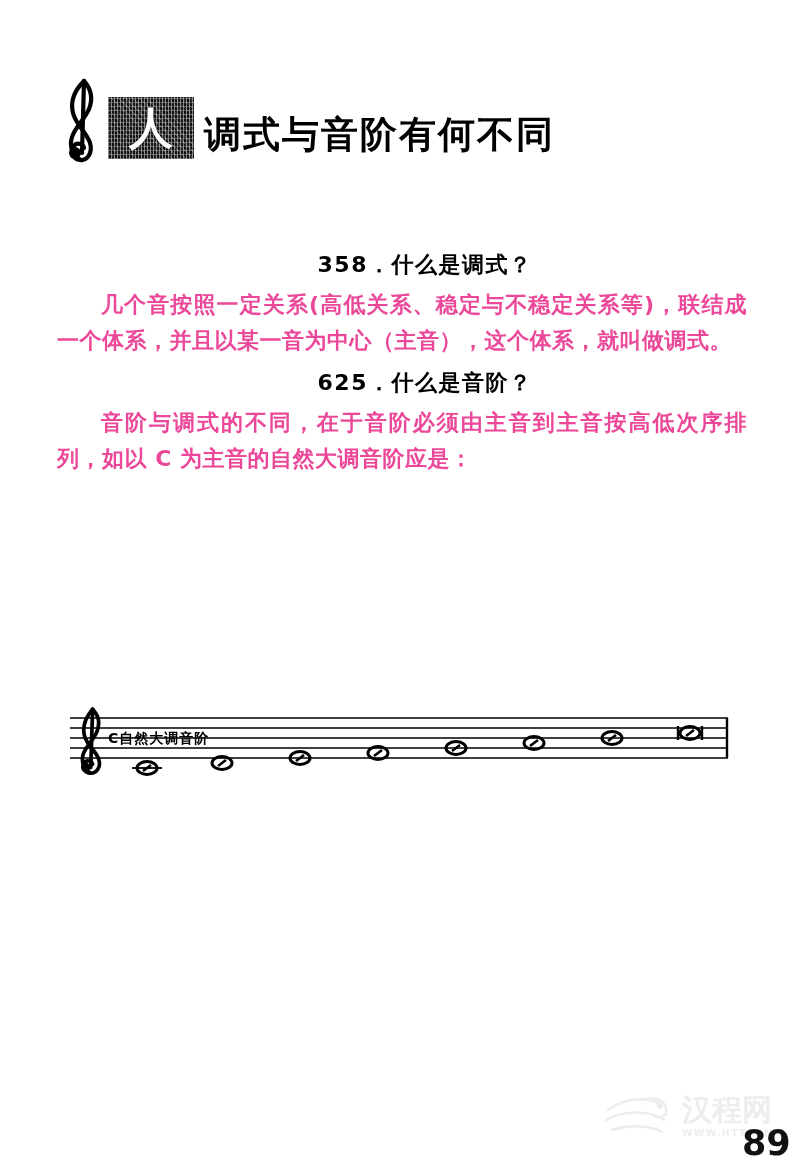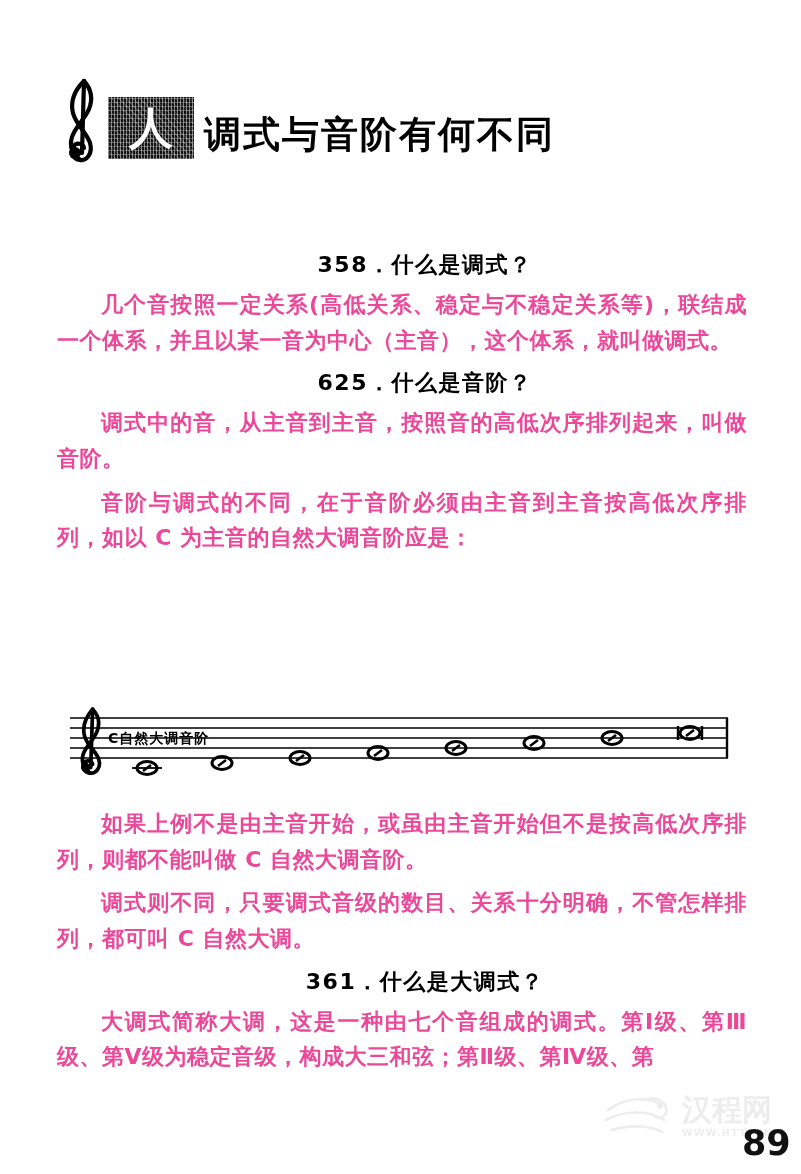--- a/index.html
+++ b/index.html
@@ -184,21 +184,20 @@
 
     <span class="title-text">调式与音阶有何不同</span>
   </div>
 
   <div class="body-area">
 
     <p class="q-heading">358．什么是调式？</p>
     <p class="para">几个音按照一定关系(高低关系、稳定与不稳定关系等)，联结成一个体系，并且以某一音为中心（主音），这个体系，就叫做调式。</p>
 
     <p class="q-heading">625．什么是音阶？</p>
-    <p class="para">调式中的音，从主音到主音，按照音的高低次序排列起来，叫做音阶。</p>
 
     <p class="para">音阶与调式的不同，在于音阶必须由主音到主音按高低次序排列，如以 C 为主音的自然大调音阶应是：</p>
   </div>
 
   <div class="staff-block">
     <span class="staff-label">C自然大调音阶</span>
 
     <svg class="staff-svg" width="660" height="84" viewBox="0 0 660 84" aria-hidden="true">
 
       <g stroke="#000" stroke-width="1.6">
@@ -251,27 +250,20 @@
         <line x1="616" y1="30" x2="624" y2="24"></line>
       </g>
 
       <g stroke="#000" stroke-width="2.4">
         <line x1="608" y1="20" x2="608" y2="34"></line>
         <line x1="632" y1="20" x2="632" y2="34"></line>
       </g>
     </svg>
   </div>
 
-  <div class="body-area" style="top:806px;">
-    <p class="para">如果上例不是由主音开始，或虽由主音开始但不是按高低次序排列，则都不能叫做 C 自然大调音阶。</p>
-    <p class="para">调式则不同，只要调式音级的数目、关系十分明确，不管怎样排列，都可叫 C 自然大调。</p>
-
-    <p class="q-heading">361．什么是大调式？</p>
-    <p class="para">大调式简称大调，这是一种由七个音组成的调式。第Ⅰ级、第Ⅲ级、第Ⅴ级为稳定音级，构成大三和弦；第Ⅱ级、第Ⅳ级、第</p>
-  </div>
 
   <div class="watermark">
     <svg width="190" height="66" viewBox="0 0 190 66" aria-hidden="true">
       <g fill="none" stroke="#ededed" stroke-width="2.6" stroke-linecap="round">
         <path d="M10 26 C26 14 48 12 62 20"></path>
         <path d="M8 36 C26 26 52 26 66 36"></path>
         <path d="M14 46 C32 40 54 42 64 48"></path>
         <path d="M46 16 C56 12 66 16 68 24 C70 32 62 36 56 32"></path>
       </g>
       <circle cx="62" cy="22" r="3" fill="#ededed"></circle>

